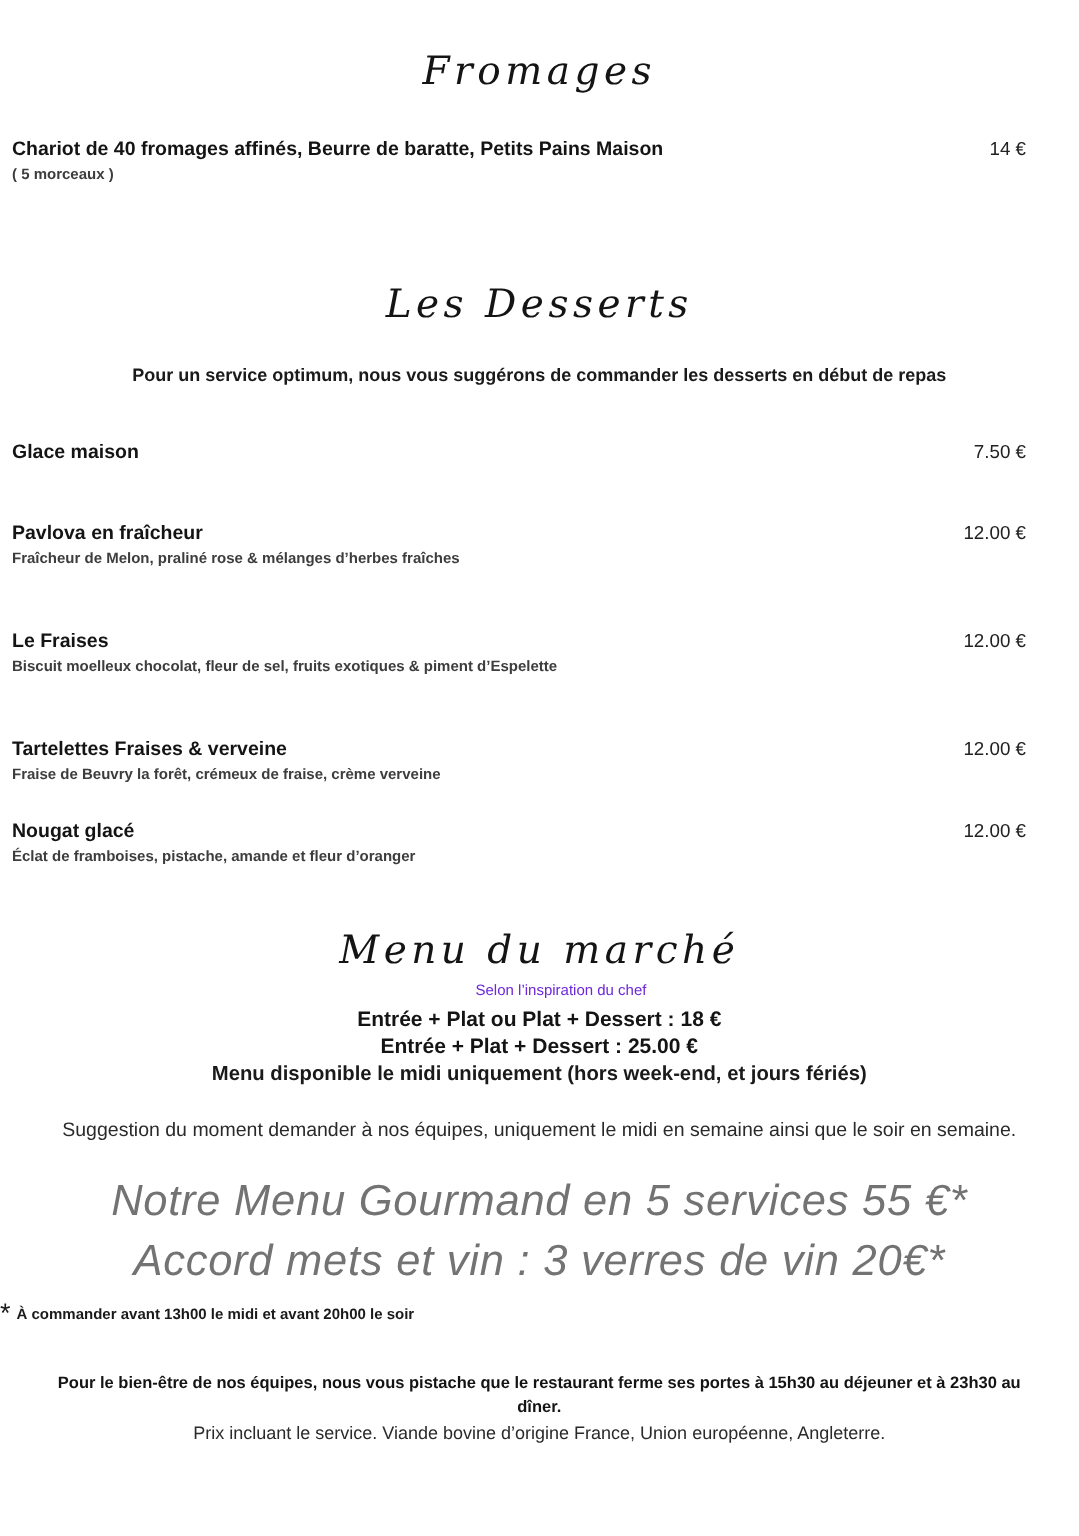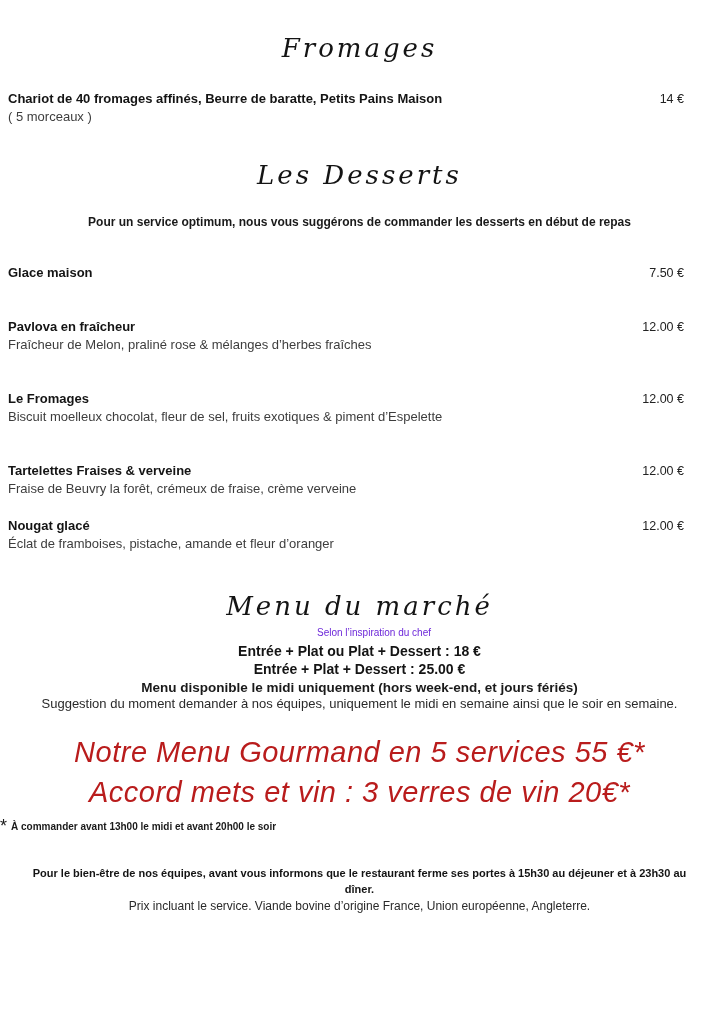--- a/index.html
+++ b/index.html
@@ -16,21 +16,21 @@
     font-family: "DejaVu Serif", serif;
     font-style: italic;
     font-weight: 400;
     font-size: 26px;
     letter-spacing: 3px;
     text-align: center;
     color: #141414;
     line-height: 36px;
   }
   .title-fromages { margin-top: 30px; }
-  .title-desserts { margin-top: 32px; }
+  .title-desserts { margin-top: 60px; }
   .title-marche   { margin-top: 37px; line-height: 34px; }
 
   .item-row {
     display: flex;
     justify-content: space-between;
     align-items: baseline;
     padding-left: 8px;
     padding-right: 35px;
     gap: 20px;
   }
@@ -40,22 +40,22 @@
     color: #141414;
     line-height: 17px;
   }
   .item-price {
     font-size: 12.5px;
     font-weight: 400;
     color: #222222;
     white-space: nowrap;
   }
   .item-desc {
-    font-size: 13px;
-    font-weight: 400;
+    font-size: 10px;
+    font-weight: 700;
     color: #3d3d3d;
     line-height: 17px;
     padding-left: 8px;
     margin-top: 1px;
   }
 
   .fromages-item { margin-top: 24px; }
 
   .advice {
     margin-top: 22px;
@@ -79,31 +79,32 @@
   .marche-formule {
     margin-top: 2px;
     font-size: 14px; font-weight: 700; color: #141414; line-height: 16px;
   }
   .marche-availability {
     margin-top: 3px;
     font-size: 13.5px; font-weight: 600; color: #1a1a1a; line-height: 16px;
   }
 
   .suggestion {
+    margin-top: 21px;
     text-align: center;
     font-size: 13px; font-weight: 400; color: #2a2a2a; line-height: 16px;
   }
 
   .gourmand-line {
     margin-top: 0;
     text-align: center;
     font-style: italic;
     font-size: 29px;
     font-weight: 400;
-    color: #b91c1c;
+    color: #737373;
     line-height: 40px;
     letter-spacing: 0.5px;
   }
   .gourmand-first { margin-top: 20px; }
 
   .footnote {
     margin-top: 4px;
     text-align: left;
     color: #1a1a1a;
   }
@@ -153,21 +154,21 @@
     <div class="dessert-item">
       <div class="item-row">
         <span class="item-name">Pavlova en fraîcheur</span>
         <span class="item-price">12.00 €</span>
       </div>
       <div class="item-desc">Fraîcheur de Melon, praliné rose &amp; mélanges d’herbes fraîches</div>
     </div>
 
     <div class="dessert-item">
       <div class="item-row">
-        <span class="item-name">Le Fromages</span>
+        <span class="item-name">Le Fraises</span>
         <span class="item-price">12.00 €</span>
       </div>
       <div class="item-desc">Biscuit moelleux chocolat, fleur de sel, fruits exotiques &amp; piment d’Espelette</div>
     </div>
 
     <div class="dessert-item tight">
       <div class="item-row">
         <span class="item-name">Tartelettes Fraises &amp; verveine</span>
         <span class="item-price">12.00 €</span>
       </div>
@@ -193,17 +194,17 @@
   <div class="suggestion">Suggestion du moment demander à nos équipes, uniquement le midi en semaine ainsi que le soir en semaine.</div>
 
   <div class="gourmand-line gourmand-first">Notre Menu Gourmand en 5 services 55 €*</div>
   <div class="gourmand-line">Accord mets et vin : 3 verres de vin 20€*</div>
 
   <div class="footnote">
     <span class="star">*</span><span class="fn-text">À commander avant 13h00 le midi et avant 20h00 le soir</span>
   </div>
 
   <div class="footer">
-    <div class="footer-line1">Pour le bien-être de nos équipes, avant vous informons que le restaurant ferme ses portes à 15h30 au déjeuner et à 23h30 au dîner.</div>
+    <div class="footer-line1">Pour le bien-être de nos équipes, nous vous pistache que le restaurant ferme ses portes à 15h30 au déjeuner et à 23h30 au dîner.</div>
     <div class="footer-line2">Prix incluant le service. Viande bovine d’origine France, Union européenne, Angleterre.</div>
   </div>
 
 </div>
 
 </body></html>

